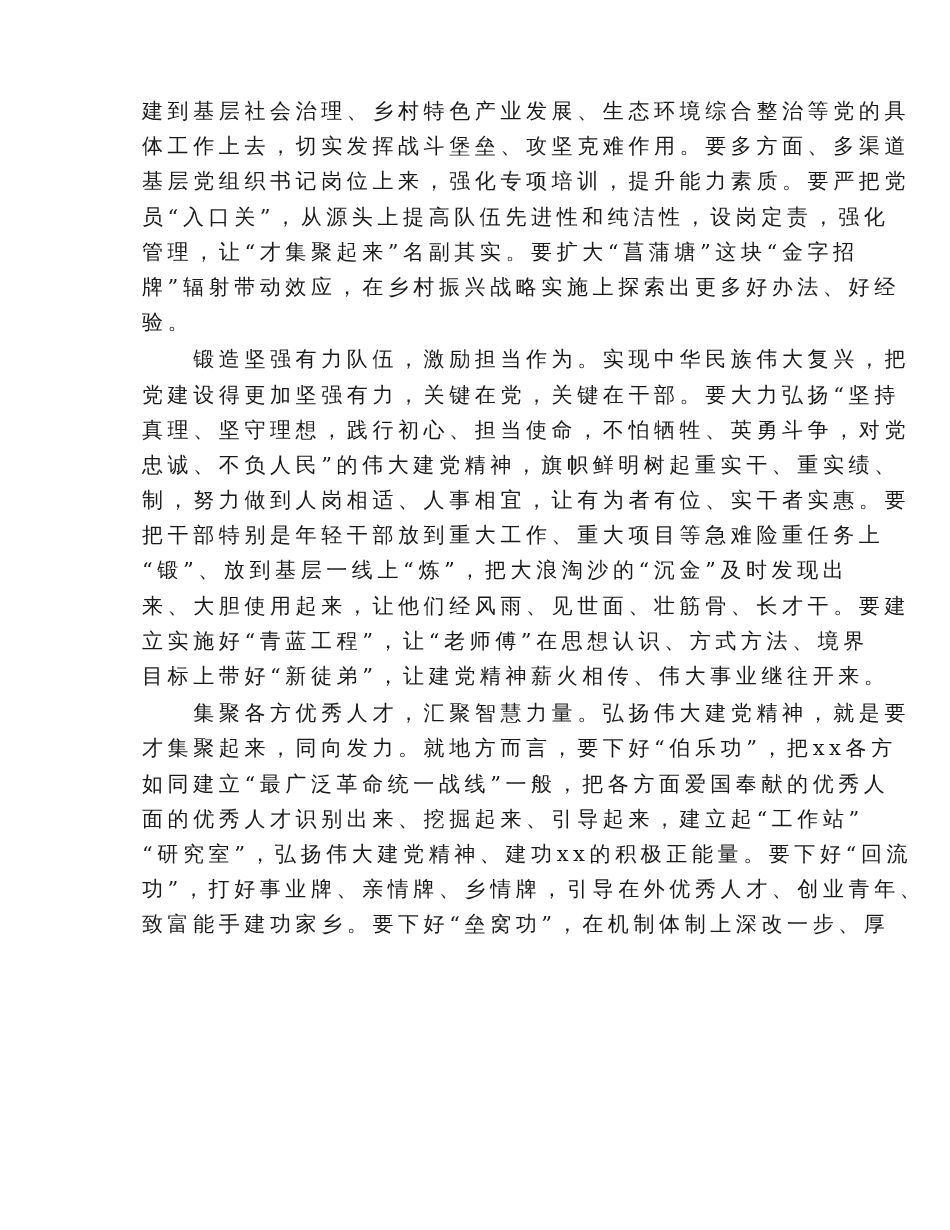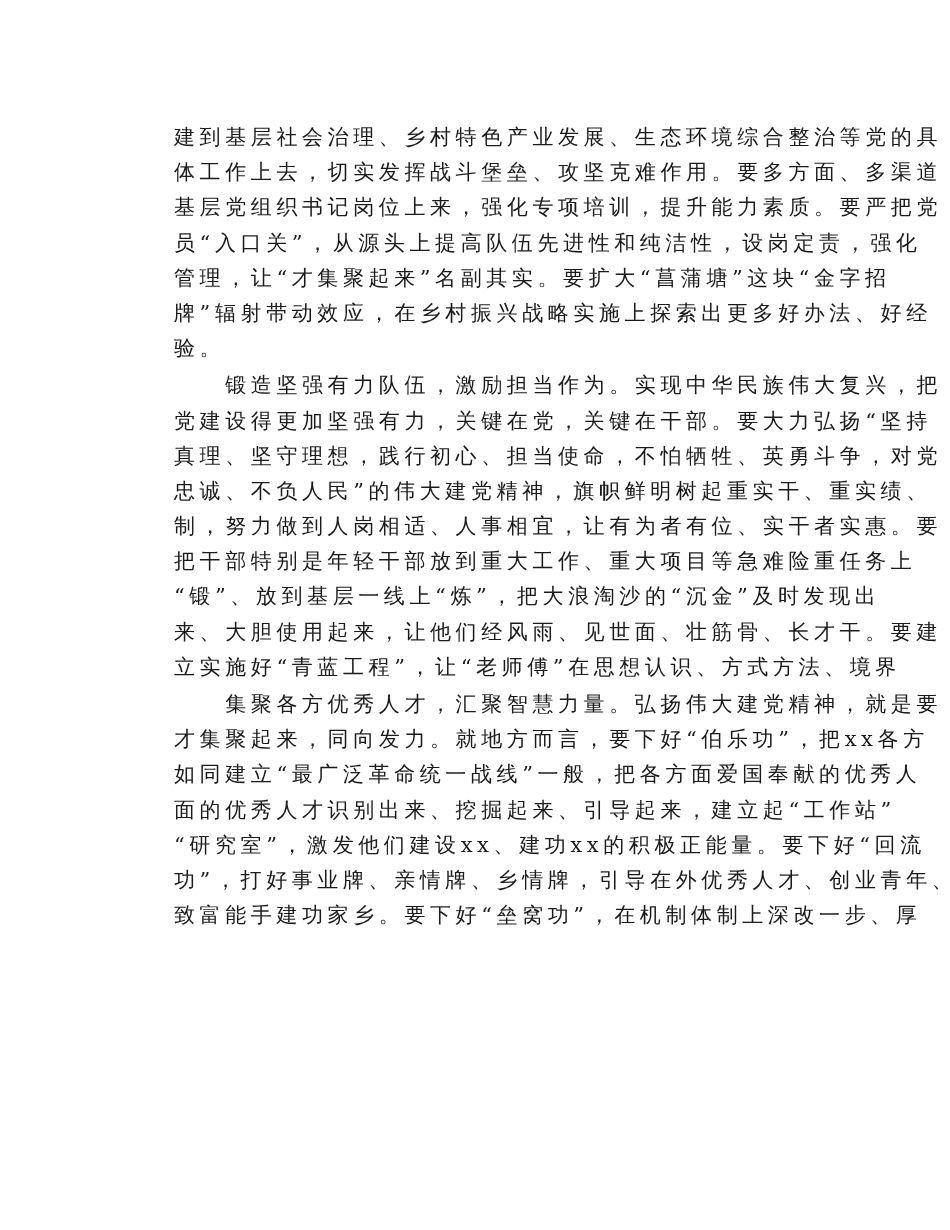--- a/index.html
+++ b/index.html
@@ -11,23 +11,22 @@
       width: 950px;
       height: 1230px;
       position: relative;
       overflow: hidden;
       font-family: "DejaVu Serif", "Liberation Serif", serif;
       color: #1a1a1a;
     }
     .page {
       position: absolute;
       left: 142px;
-      top: 120px;
+      top: 94px;
       width: 660px;
-      margin-left: 32px;
     }
     .line {
       height: 35.2px;
       line-height: 35.2px;
       font-size: 21px;
       letter-spacing: 4.6px;
       white-space: nowrap;
     }
     .para-gap {
       height: 2px;
@@ -53,27 +52,28 @@
   <div class="paragraph">
     <div class="line">　　锻造坚强有力队伍，激励担当作为。实现中华民族伟大复兴，把</div>
     <div class="line">党建设得更加坚强有力，关键在党，关键在干部。要大力弘扬“坚持</div>
     <div class="line">真理、坚守理想，践行初心、担当使命，不怕牺牲、英勇斗争，对党</div>
     <div class="line">忠诚、不负人民”的伟大建党精神，旗帜鲜明树起重实干、重实绩、</div>
     <div class="line">制，努力做到人岗相适、人事相宜，让有为者有位、实干者实惠。要</div>
     <div class="line">把干部特别是年轻干部放到重大工作、重大项目等急难险重任务上</div>
     <div class="line">“锻”、放到基层一线上“炼”，把大浪淘沙的“沉金”及时发现出</div>
     <div class="line">来、大胆使用起来，让他们经风雨、见世面、壮筋骨、长才干。要建</div>
     <div class="line">立实施好“青蓝工程”，让“老师傅”在思想认识、方式方法、境界</div>
+    <div class="line">目标上带好“新徒弟”，让建党精神薪火相传、伟大事业继往开来。</div>
   </div>
 
   <div class="para-gap"></div>
 
   <div class="paragraph">
     <div class="line">　　集聚各方优秀人才，汇聚智慧力量。弘扬伟大建党精神，就是要</div>
     <div class="line">才集聚起来，同向发力。就地方而言，要下好“伯乐功”，把xx各方</div>
     <div class="line">如同建立“最广泛革命统一战线”一般，把各方面爱国奉献的优秀人</div>
     <div class="line">面的优秀人才识别出来、挖掘起来、引导起来，建立起“工作站”</div>
-    <div class="line">“研究室”，激发他们建设xx、建功xx的积极正能量。要下好“回流</div>
+    <div class="line">“研究室”，弘扬伟大建党精神、建功xx的积极正能量。要下好“回流</div>
     <div class="line">功”，打好事业牌、亲情牌、乡情牌，引导在外优秀人才、创业青年、</div>
     <div class="line">致富能手建功家乡。要下好“垒窝功”，在机制体制上深改一步、厚</div>
   </div>
 
 </div>
 
 </body></html>

